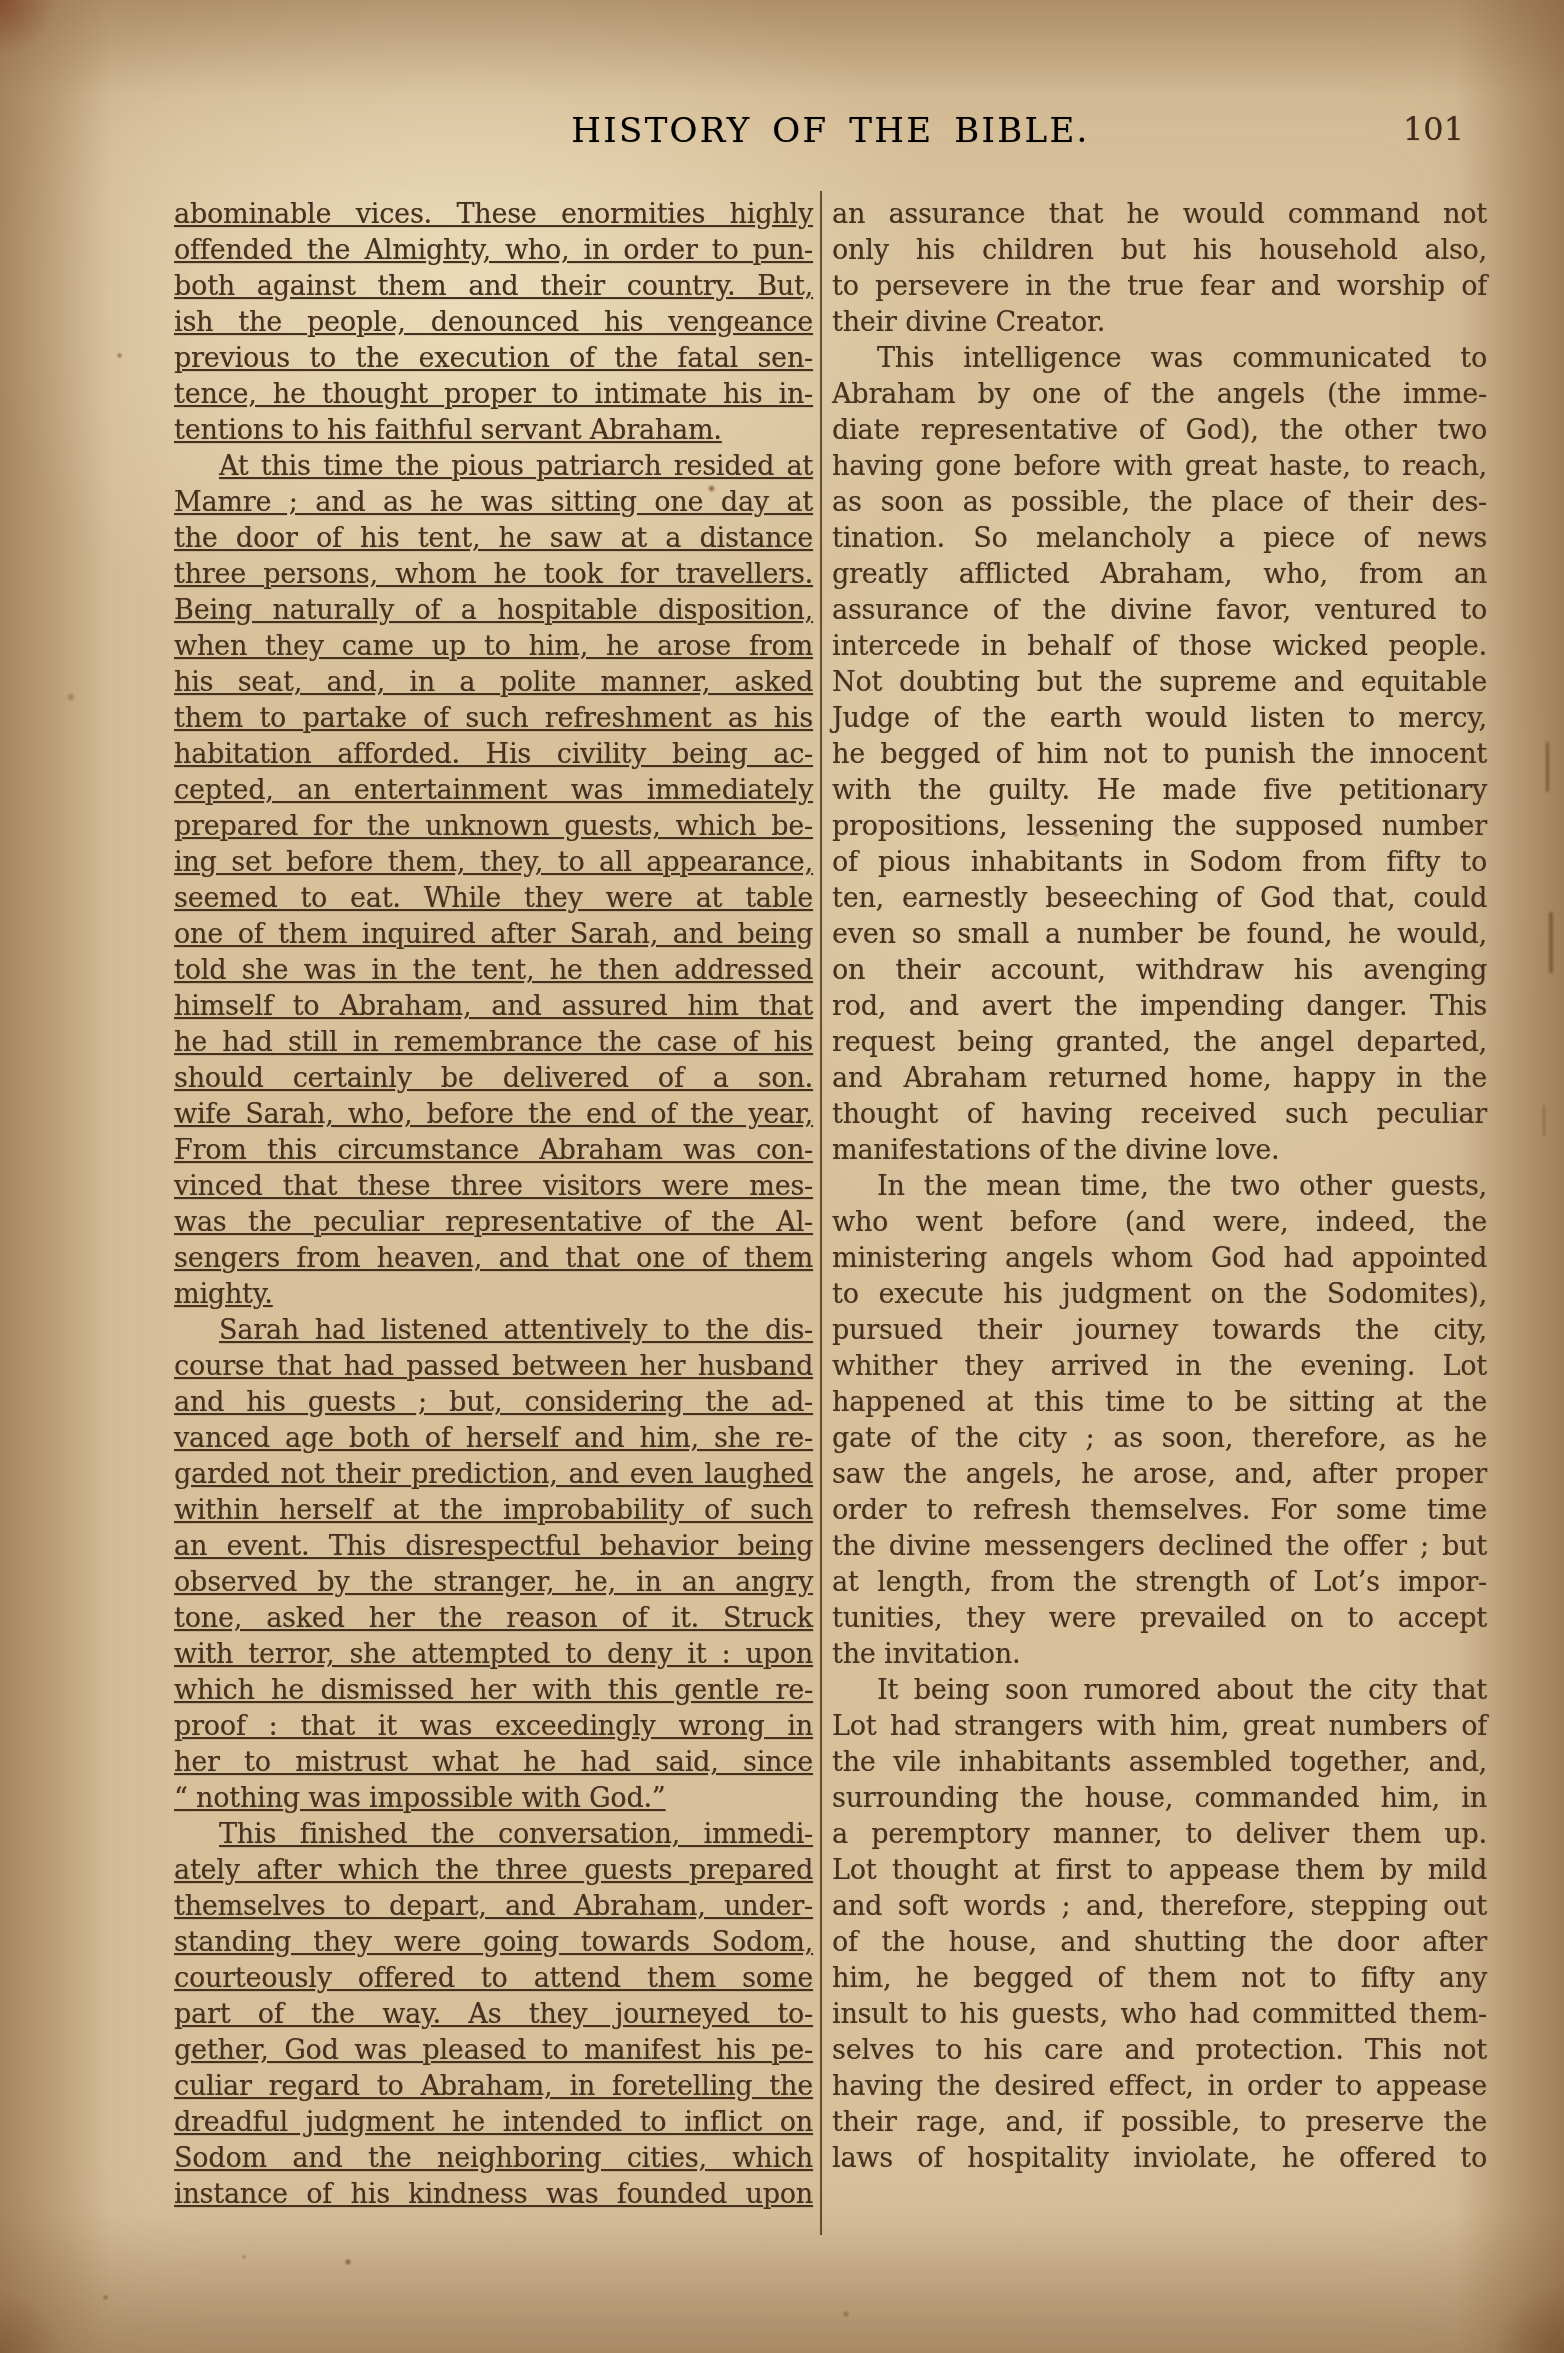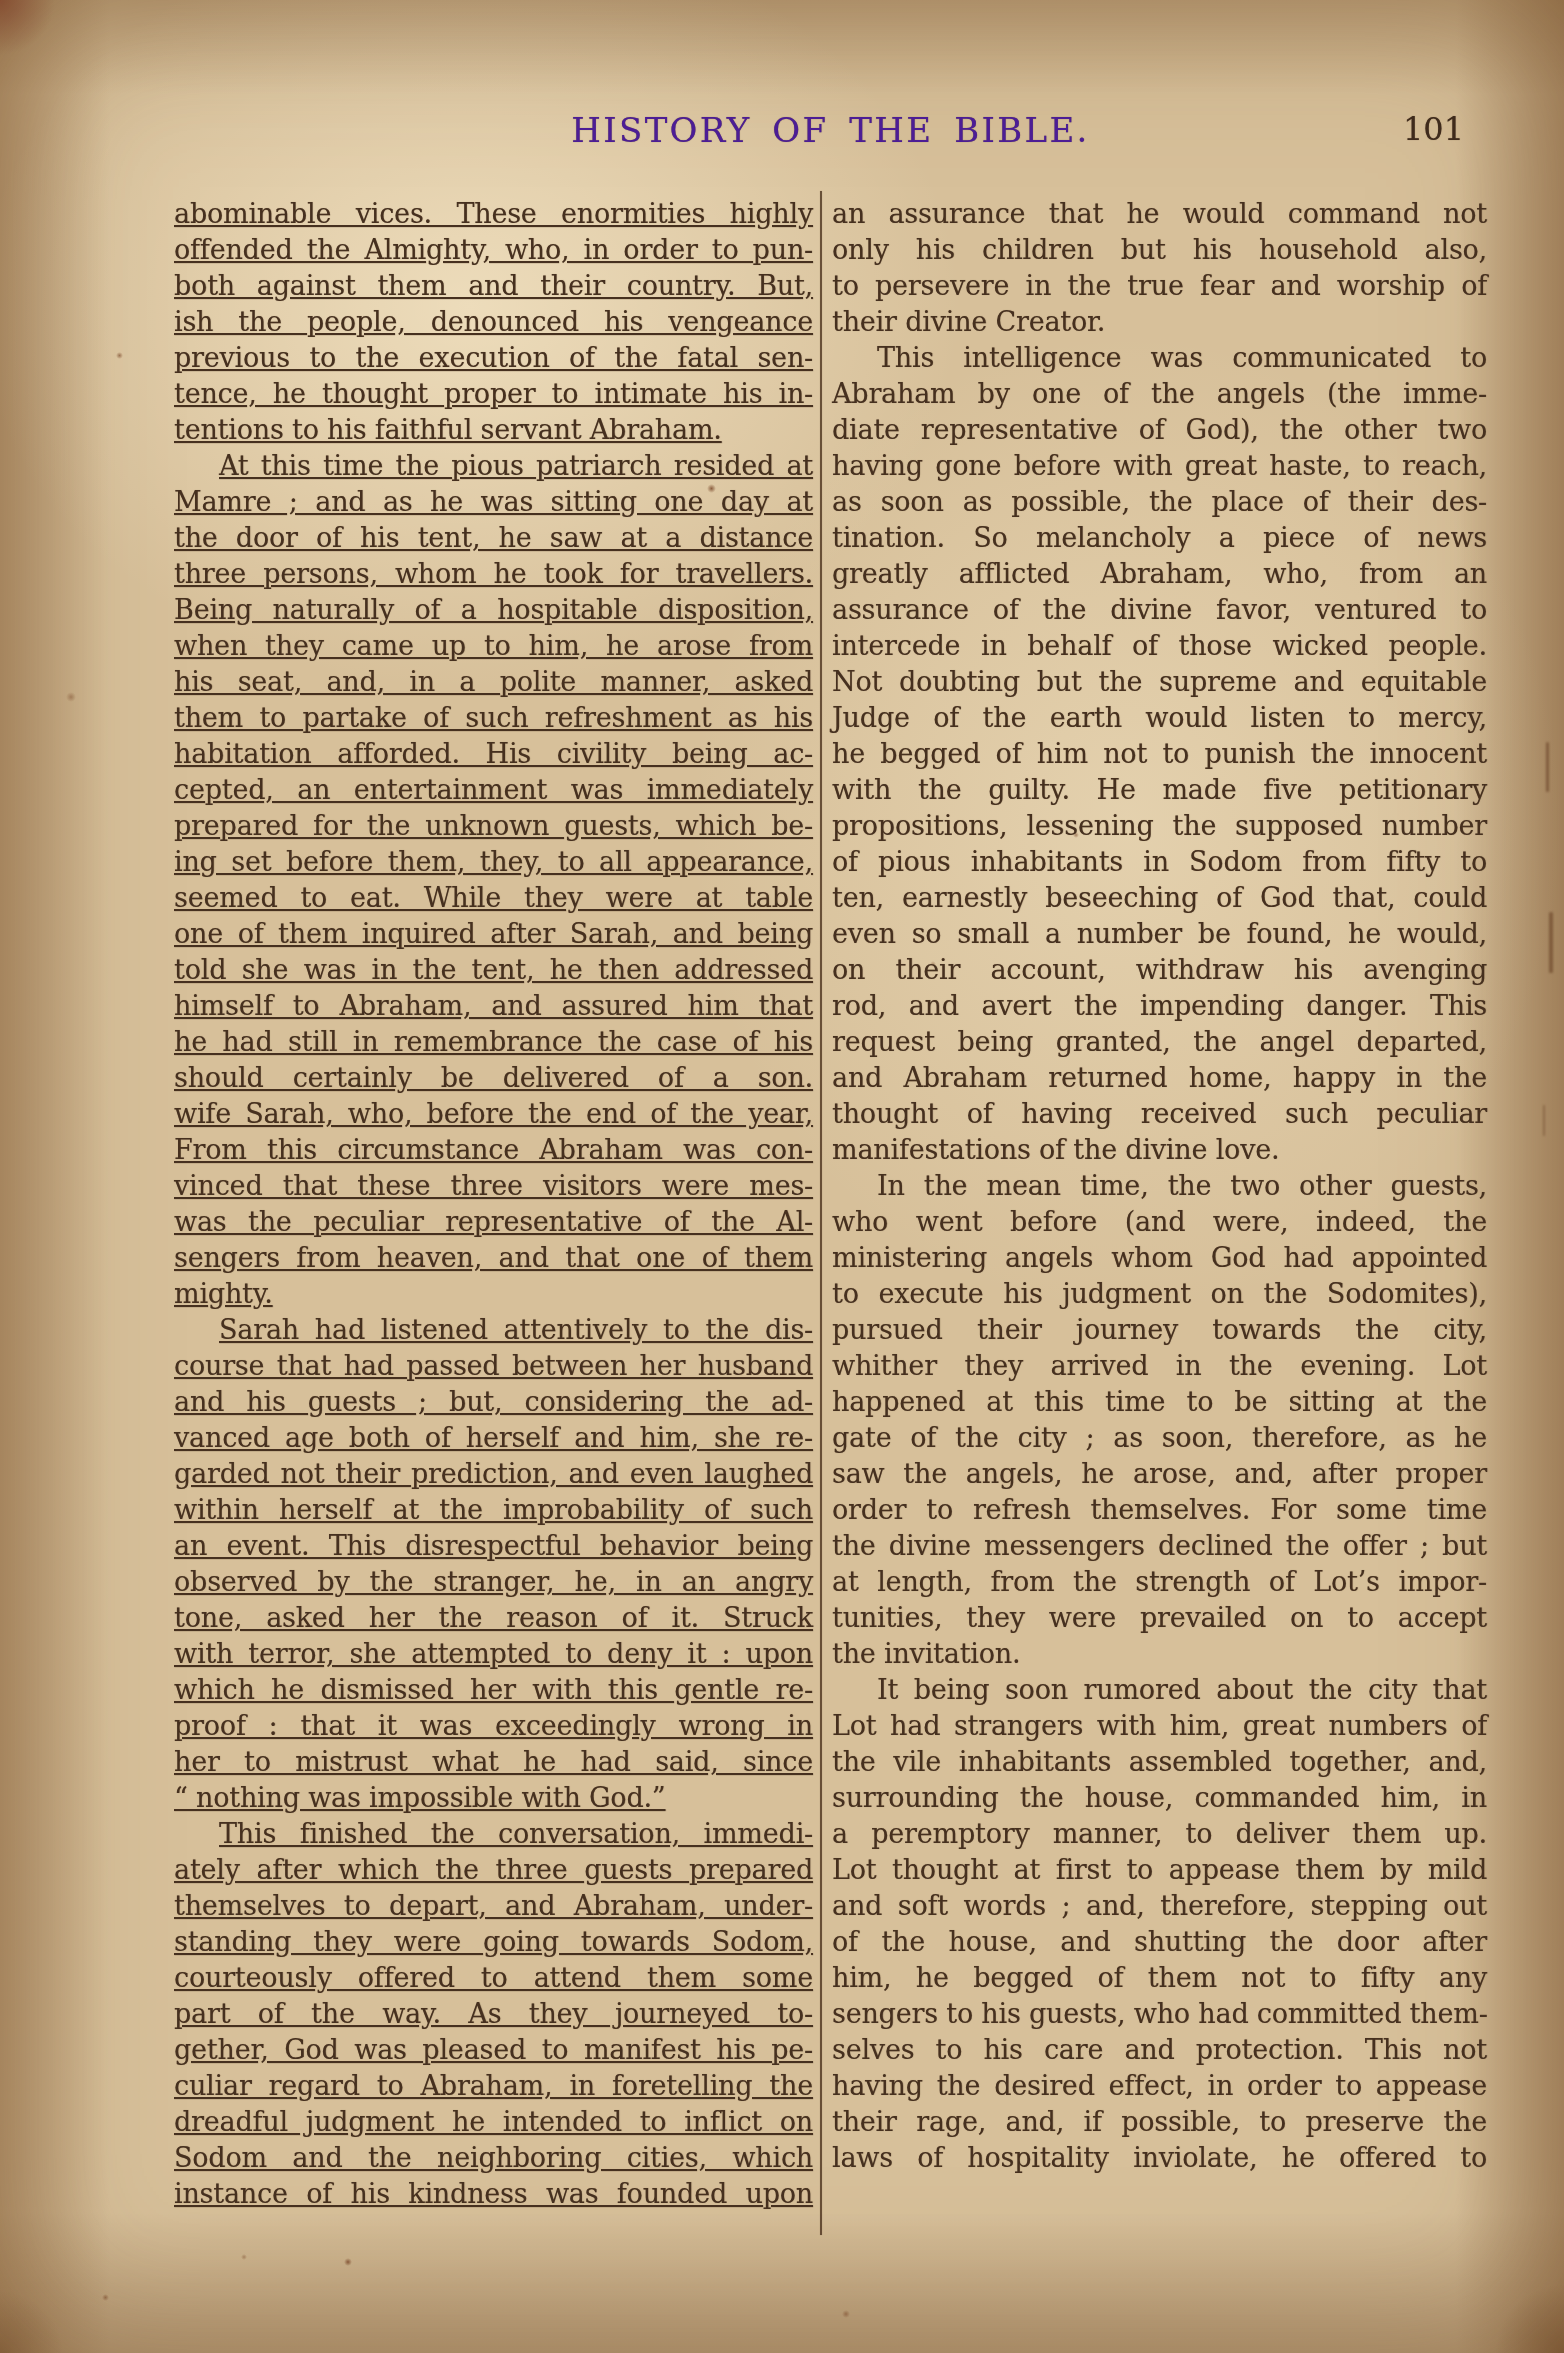--- a/index.html
+++ b/index.html
@@ -21,21 +21,21 @@
       linear-gradient(to bottom, rgba(120,80,40,0.28), rgba(120,80,40,0) 4%, rgba(120,80,40,0) 94%, rgba(100,62,30,0.30));
   }
   .paper-shadow{
     position:absolute;inset:0;z-index:0;pointer-events:none;
     box-shadow:inset 0 0 141px 31px rgba(124,86,46,0.35);
   }
   
   .header{position:absolute;left:174px;top:110px;width:1313px;height:55px;z-index:2;}
   .running-title{
     position:absolute;left:0;right:0;text-align:center;
-    font-size:34px;letter-spacing:2.3px;word-spacing:7.8px;color:#4c1d95;
+    font-size:34px;letter-spacing:2.3px;word-spacing:7.8px;color:#000000;
     text-shadow:0 0 0.8px rgba(62,40,25,0.6);
   }
   .page-number{
     position:absolute;right:23px;top:0;font-size:32px;color:#3f2b1c;
     text-shadow:0 0 0.8px rgba(62,40,25,0.6);
   }
   
   .textblock{position:absolute;left:174px;top:196px;width:1313px;z-index:2;}
   .col{position:absolute;top:0;color:#46301f;font-size:27px;letter-spacing:-0.2px;
        text-shadow:0.3px 0.3px 0.7px rgba(74,50,30,0.45);}
@@ -202,21 +202,21 @@
       <div class="para indent">
         <div class="pline">It being soon rumored about the city that</div>
         <div class="pline">Lot had strangers with him, great numbers of</div>
         <div class="pline">the vile inhabitants assembled together, and,</div>
         <div class="pline">surrounding the house, commanded him, in</div>
         <div class="pline">a peremptory manner, to deliver them up.</div>
         <div class="pline">Lot thought at first to appease them by mild</div>
         <div class="pline">and soft words ; and, therefore, stepping out</div>
         <div class="pline">of the house, and shutting the door after</div>
         <div class="pline">him, he begged of them not to fifty any</div>
-        <div class="pline">sengers to his guests, who had committed them-</div>
+        <div class="pline">insult to his guests, who had committed them-</div>
         <div class="pline">selves to his care and protection.  This not</div>
         <div class="pline">having the desired effect, in order to appease</div>
         <div class="pline">their rage, and, if possible, to preserve the</div>
         <div class="pline">laws of hospitality inviolate, he offered to</div>
       </div>
     </div>
 </div>
 
 
 </body></html>

